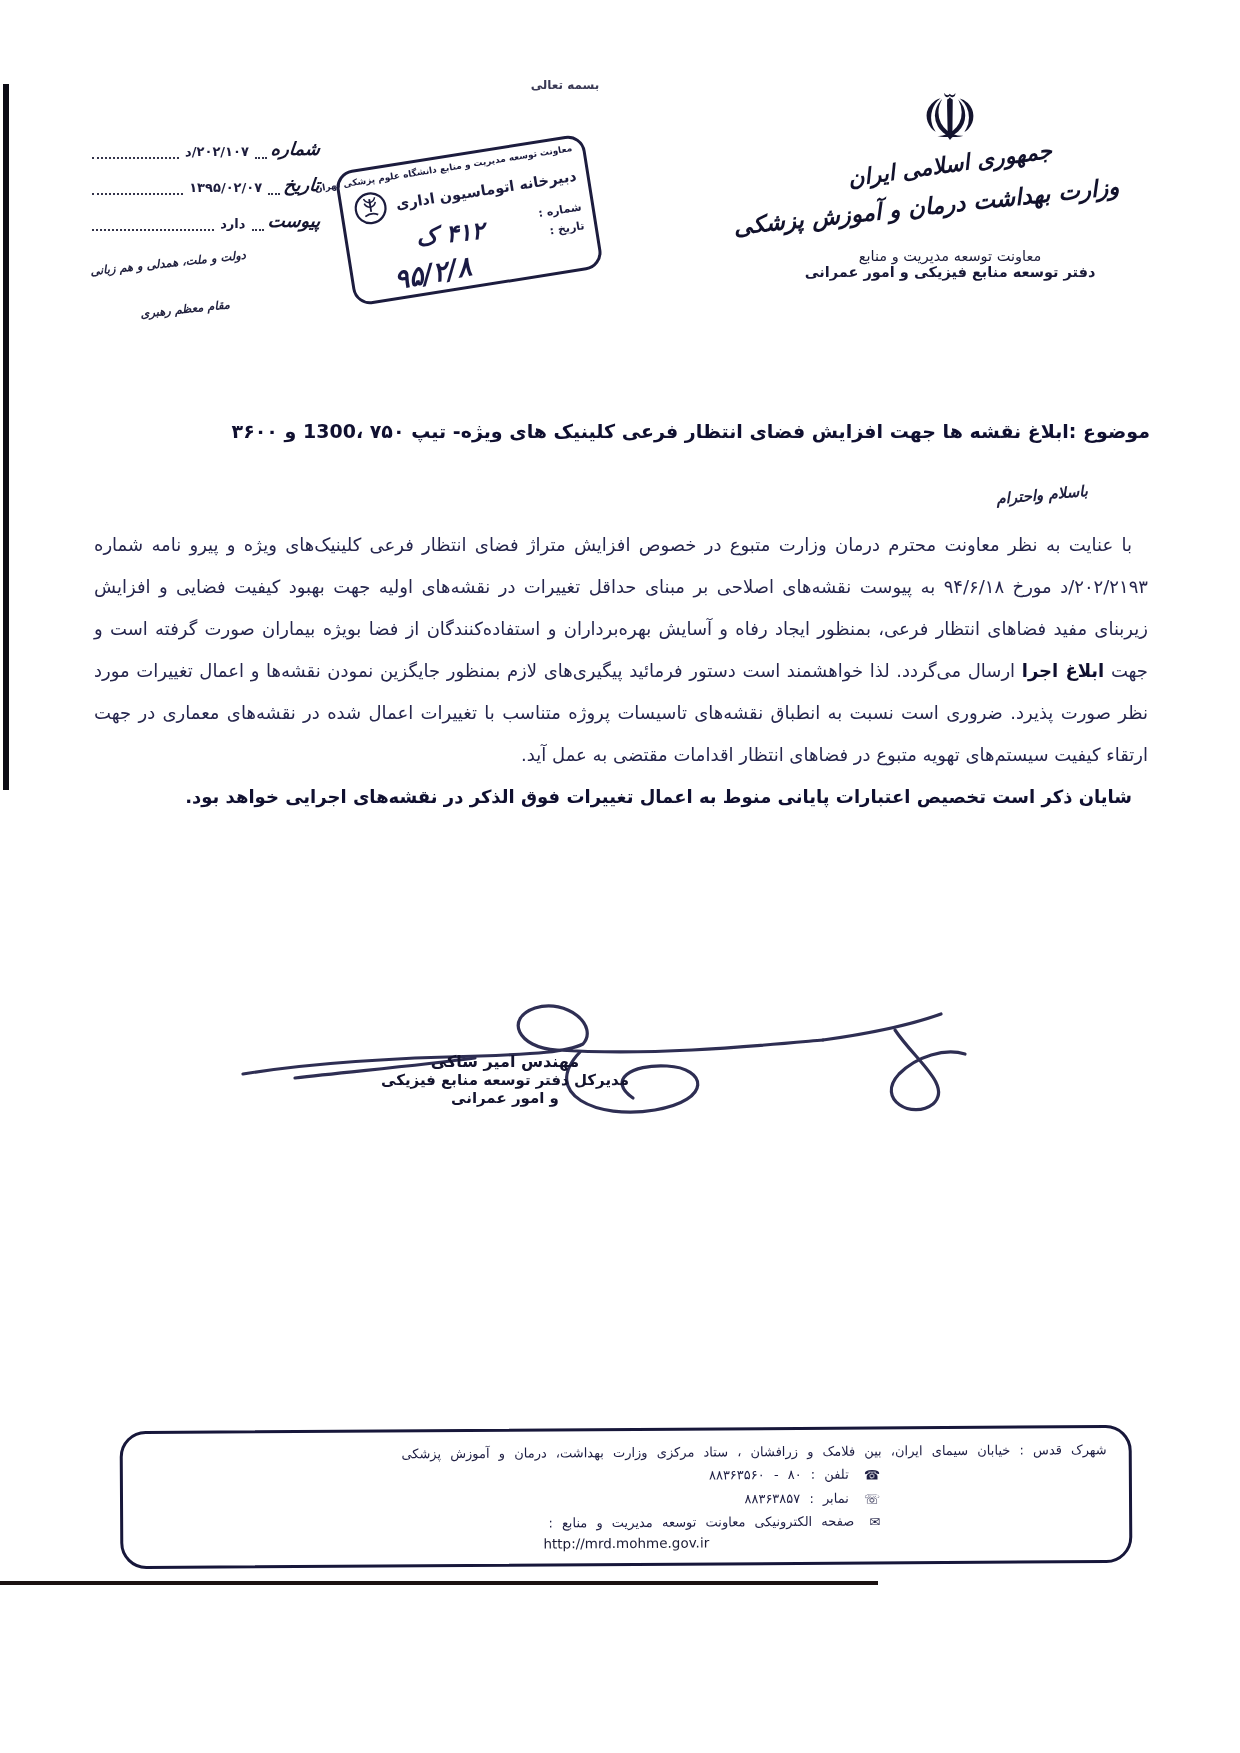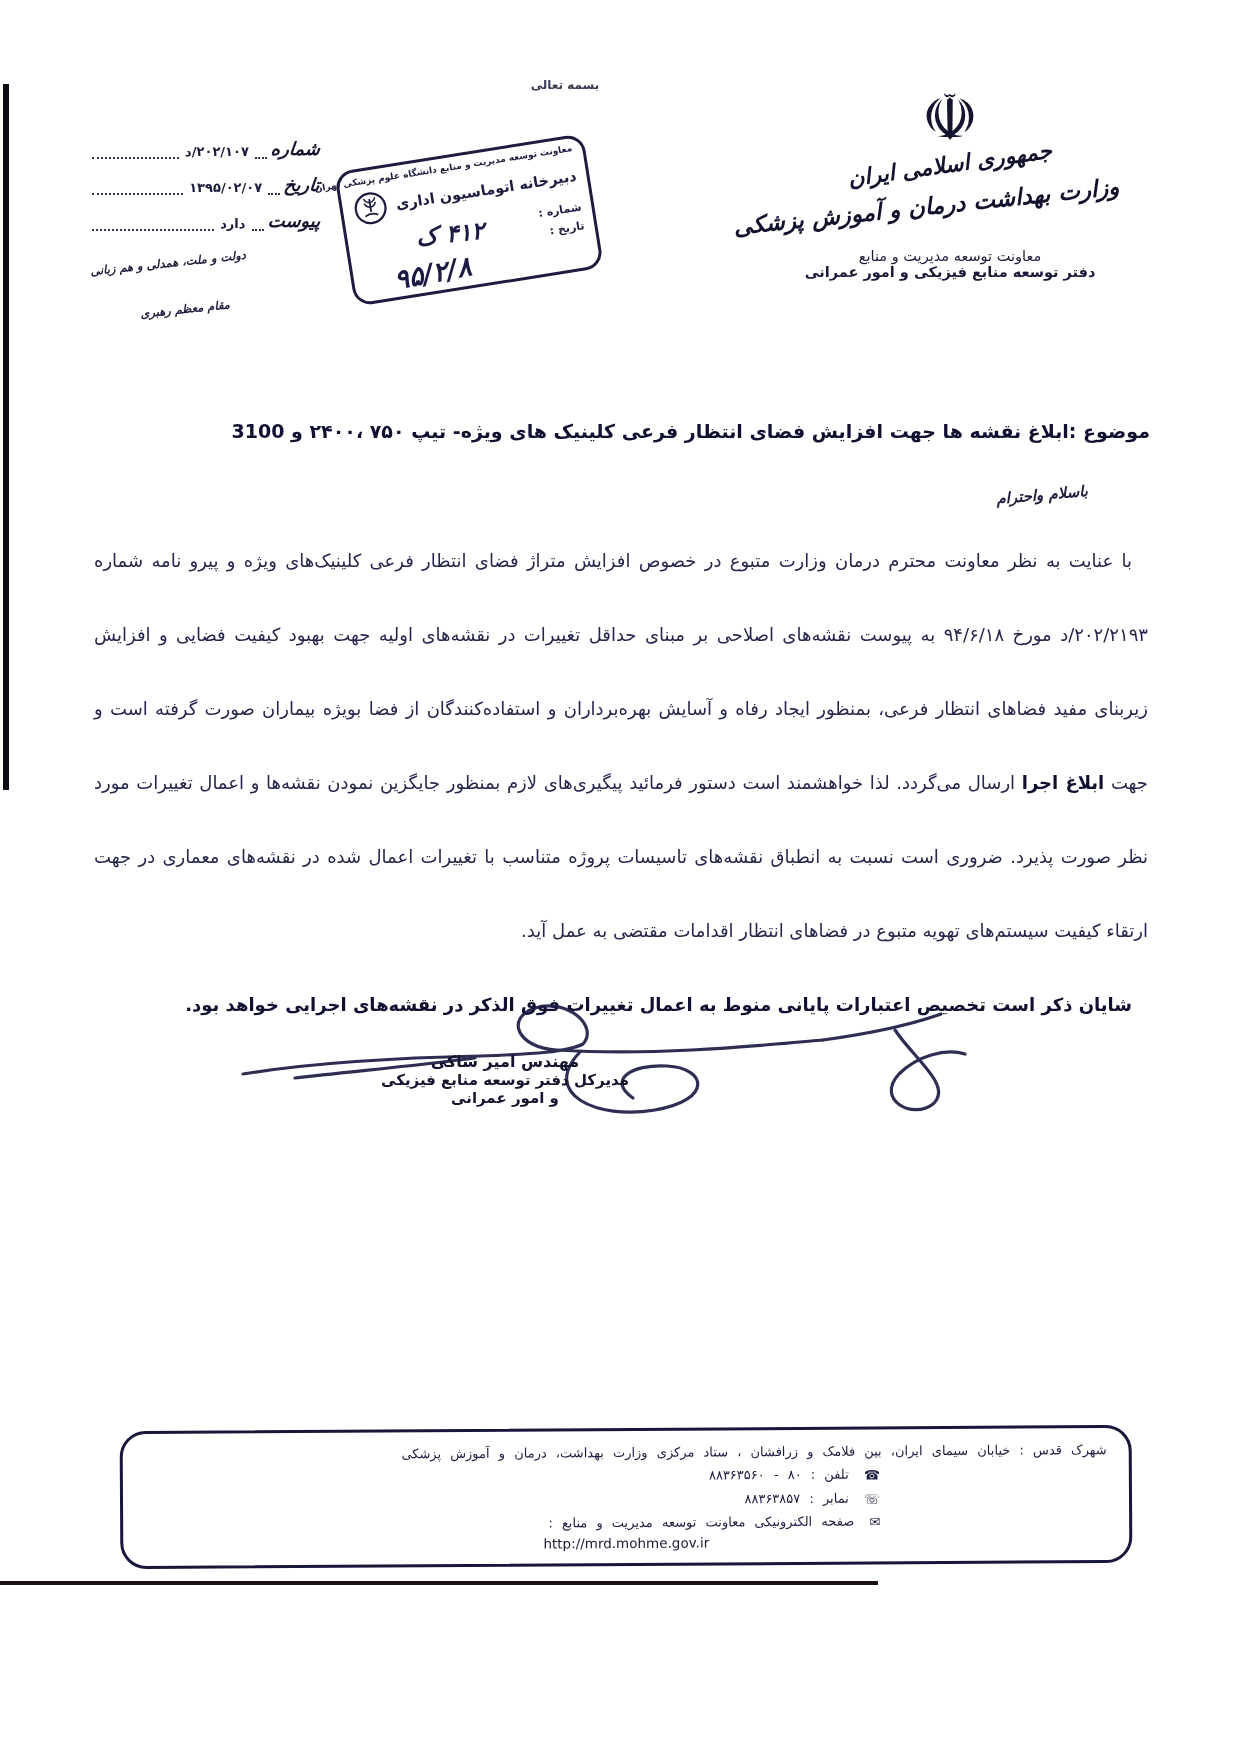--- a/index.html
+++ b/index.html
@@ -42,21 +42,21 @@
   .stamp-title-row{display:flex;direction:rtl;align-items:center;justify-content:center;gap:8px;margin-top:4px;}
   .stamp-title{font-size:14.5px;font-weight:bold;white-space:nowrap;}
   .stamp-field{font-size:11px;text-align:right;margin-top:6px;font-weight:bold;}
   .hand{font-style:italic;font-weight:bold;color:#1a1a44;}
   .stamp-number-value{position:absolute;top:62px;left:68px;font-size:24px;transform:rotate(3deg);letter-spacing:8px;}
   .stamp-date-value{position:absolute;top:96px;left:40px;font-size:27px;transform:rotate(-2deg);letter-spacing:10px;}
   
   .addressee{top:368px;left:92px;width:1058px;font-size:19px;font-weight:bold;text-align:right;color:#101030;}
   .subject{top:420px;left:92px;width:1058px;font-size:19px;font-weight:bold;text-align:right;color:#101030;}
   .salutation{top:486px;left:952px;width:180px;font-size:15px;font-weight:bold;font-style:italic;transform:rotate(-5deg);text-align:center;color:#20203e;}
-  .body-text{top:524px;left:94px;width:1054px;font-size:18px;line-height:74px;text-align:justify;color:#26264d;}
+  .body-text{top:524px;left:94px;width:1054px;font-size:18px;line-height:42px;text-align:justify;color:#26264d;}
   .body-text p{margin:0;text-indent:16px;}
   .body-text b{color:#0f0f2e;}
   .closing{margin-top:0;font-weight:bold;color:#101030;text-indent:8px;}
   
   .signature-block{top:1052px;left:290px;width:430px;text-align:center;}
   .signer-name{font-size:16px;font-weight:bold;color:#14142e;}
   .signer-title{font-size:15px;font-weight:bold;color:#14142e;}
   .signature-svg{top:968px;left:235px;pointer-events:none;}
   
   .footer-box{
@@ -126,21 +126,21 @@
     <div class="stamp-field">
       <span>شماره :</span>
     </div>
     <div class="stamp-field">
       <span>تاریخ :</span>
     </div>
     <span class="hand stamp-number-value">۴۱۲ ک</span>
     <span class="hand stamp-date-value">۹۵/۲/۸</span>
   </div>
 
-  <div class="abs subject rtl">موضوع :ابلاغ نقشه ها جهت افزایش فضای انتظار فرعی کلینیک های ویژه- تیپ ۷۵۰ ،۲۴۰۰ و 3100</div>
+  <div class="abs subject rtl">موضوع :ابلاغ نقشه ها جهت افزایش فضای انتظار فرعی کلینیک های ویژه- تیپ ۷۵۰ ،1300 و ۳۶۰۰</div>
 
   <div class="abs salutation rtl">باسلام واحترام</div>
 
   <div class="abs body-text rtl">
     <p><span>با عنایت به نظر معاونت محترم درمان وزارت متبوع در خصوص افزایش متراژ فضای انتظار فرعی کلینیک‌های ویژه و پیرو نامه شماره ۲۰۲/۲۱۹۳/د مورخ ۹۴/۶/۱۸ به پیوست نقشه‌های اصلاحی بر مبنای حداقل تغییرات در نقشه‌های اولیه جهت بهبود کیفیت فضایی و افزایش زیربنای مفید فضاهای انتظار فرعی، بمنظور ایجاد رفاه و آسایش بهره‌برداران و استفاده‌کنندگان از فضا بویژه بیماران صورت گرفته است و جهت </span><b>ابلاغ اجرا</b><span> ارسال می‌گردد. لذا خواهشمند است دستور فرمائید پیگیری‌های لازم بمنظور جایگزین نمودن نقشه‌ها و اعمال تغییرات مورد نظر صورت پذیرد. ضروری است نسبت به انطباق نقشه‌های تاسیسات پروژه متناسب با تغییرات اعمال شده در نقشه‌های معماری در جهت ارتقاء کیفیت سیستم‌های تهویه متبوع در فضاهای انتظار اقدامات مقتضی به عمل آید.</span></p>
     <p class="closing">شایان ذکر است تخصیص اعتبارات پایانی منوط به اعمال تغییرات فوق الذکر در نقشه‌های اجرایی خواهد بود.</p>
   </div>
 
   <svg class="abs signature-svg" width="750" height="165" viewBox="0 0 750 165">
     <g fill="none" stroke="#1d1d45" stroke-width="3.2" stroke-linecap="round" opacity="0.92">

